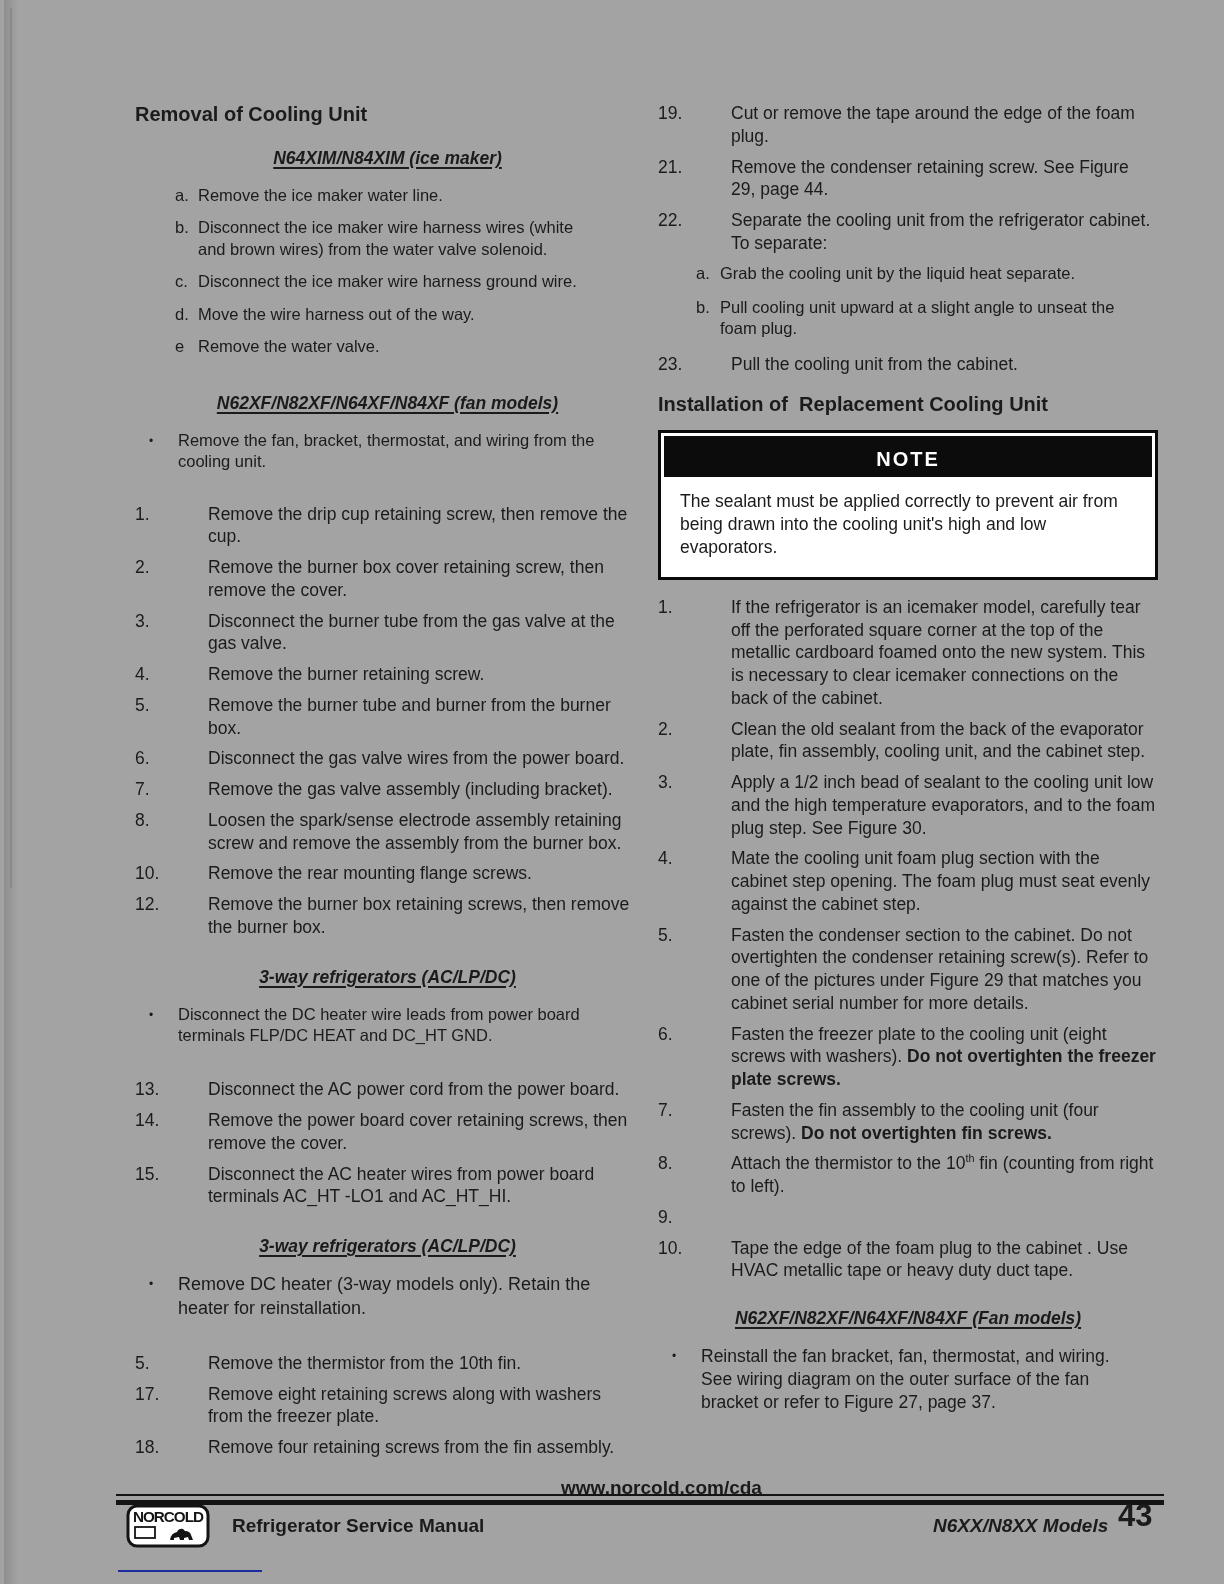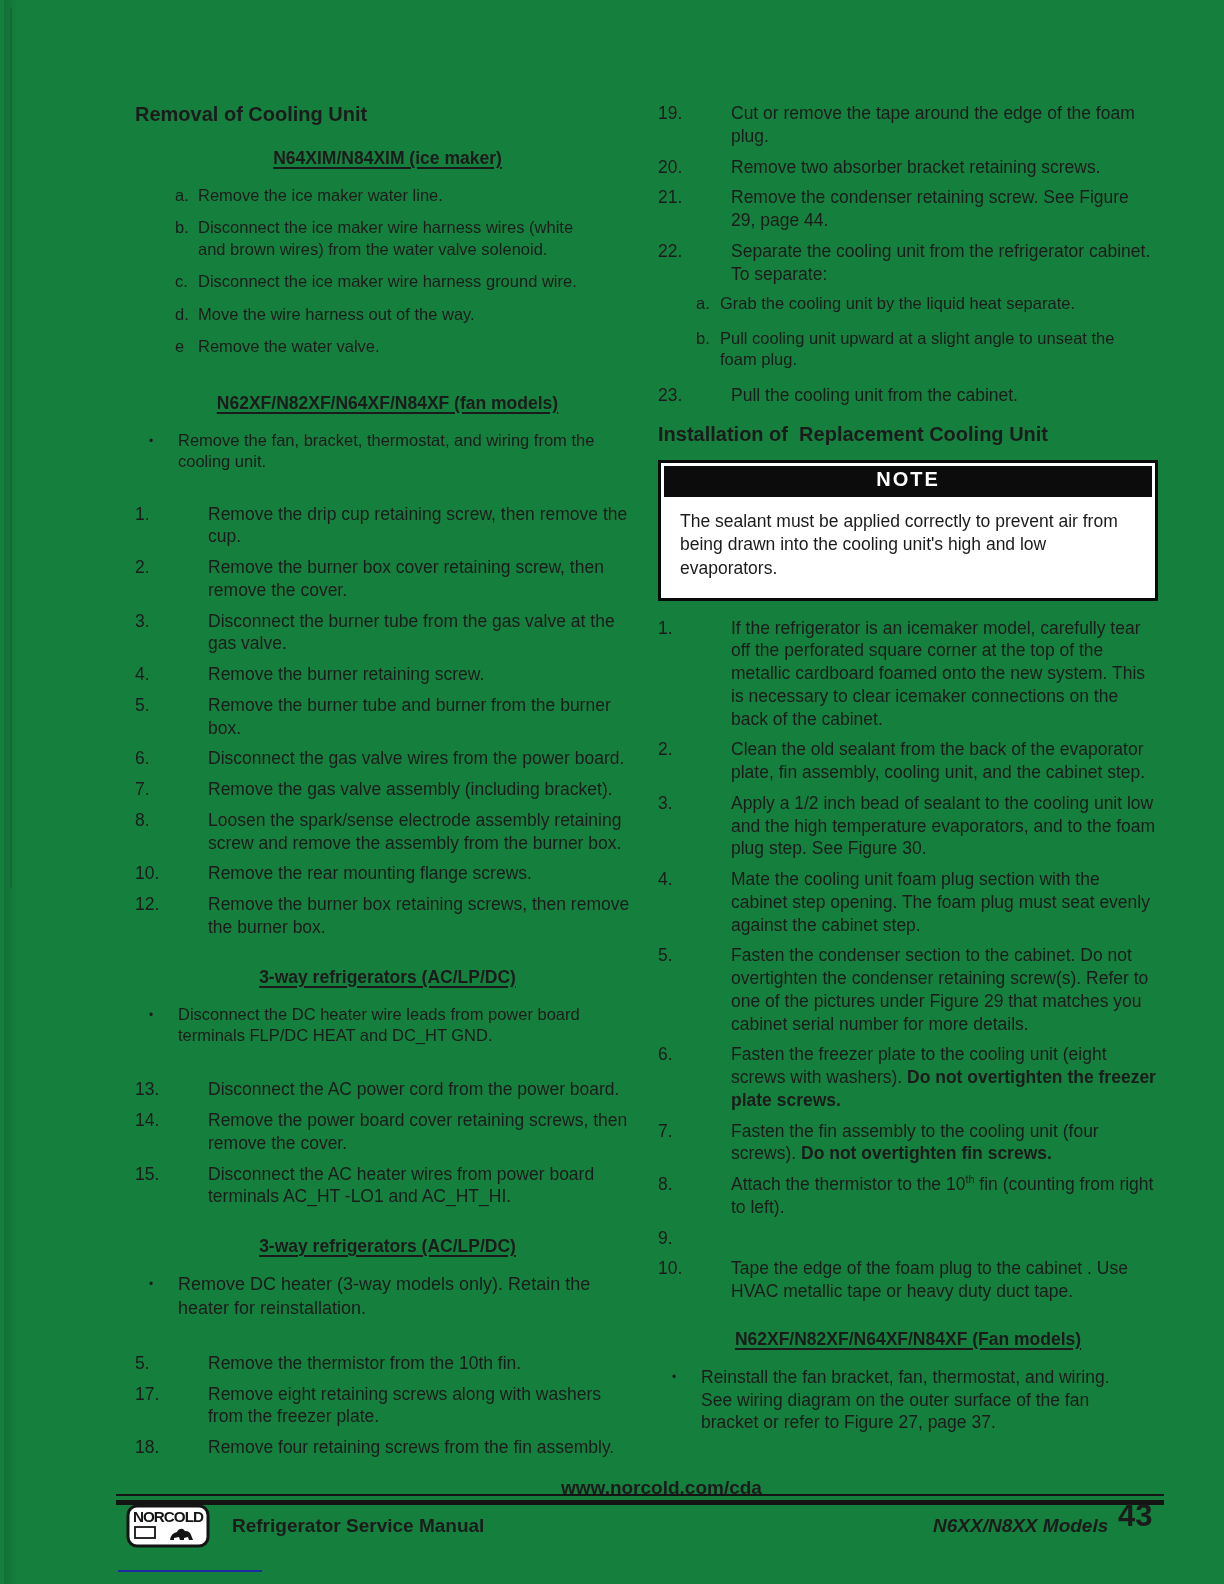--- a/index.html
+++ b/index.html
@@ -1,34 +1,34 @@
 <!DOCTYPE html>
 <html><head>
 <meta charset="utf-8">
 <style>
   html,body{margin:0;padding:0;background:#777;}
   .page{
     position:relative;width:1224px;height:1584px;margin:0 auto;
-    background:#15803d;color:#1b1b1b;
+    background:#a3a3a3;color:#1b1b1b;
     font-family:"Liberation Sans","DejaVu Sans",sans-serif;
     overflow:hidden;
   }
   .edge-shadow{
     position:absolute;left:4px;top:0;width:14px;height:100%;
     background:linear-gradient(to right, rgba(0,0,0,0.13), rgba(0,0,0,0));
   }
   .edge-line{position:absolute;left:10px;top:8px;width:2px;height:880px;background:rgba(0,0,0,0.10);}
 
   .col{position:absolute;top:102px;}
   .col.left{left:135px;width:505px;}
   .col.right{left:658px;width:500px;}
 
   .col-title{font-weight:bold;font-size:20px;line-height:1.2;white-space:pre-wrap;}
   .subheading{
-    text-align:center;font-weight:bold;font-size:17.5px;margin:0 0 16px 0;
+    text-align:center;font-weight:bold;font-size:17.5px;margin:0 0 16px 0;font-style:italic;
   }
   .subheading span{text-decoration:underline;text-decoration-thickness:2px;text-underline-offset:3px;}
 
   .list{line-height:1.3;}
   .li{display:flex;align-items:flex-start;}
   .m{flex:0 0 37px;}
   .tx{flex:1 1 auto;}
 
   .numbered{font-size:17.5px;}
   .numbered .li{margin-bottom:8px;gap:36px;}
@@ -49,21 +49,21 @@
   .right .bullet{font-size:17.5px;}
 
   .right .list .tx{max-width:434px;}
 
   .b{font-weight:bold;}
   .sup{vertical-align:super;font-size:62%;line-height:0;}
 
   .note{border:3px solid #0a0a0a;padding:3px;margin-top:14px;background:#fff;}
   .note-head{
     background:#0c0c0c;color:#fff;text-align:center;font-weight:bold;
-    font-size:20px;letter-spacing:2px;padding:2px 0 6px;
+    font-size:20px;letter-spacing:2px;padding:12px 0 6px;
   }
   .note-body{padding:13px 14px 15px 16px;font-size:17.5px;line-height:1.32;}
 
   .footer-rule{
     position:absolute;left:116px;top:1494px;width:1048px;height:4px;
     border-top:2px solid #141414;border-bottom:5px solid #141414;
   }
   .logo{position:absolute;left:126px;top:1503px;}
   .f-manual{position:absolute;left:232px;top:1515px;font-size:19px;font-weight:bold;}
   .f-url{position:absolute;left:561px;top:1477px;font-size:19px;font-weight:bold;}
@@ -202,24 +202,20 @@
         </div>
       </div>
     </div>
   <div class="col right">
       <div class="list numbered">
         <div class="li">
           <span class="m">19.</span>
           <span class="tx"><span>Cut or remove the tape around the edge of the foam plug.</span></span>
         </div>
         <div class="li">
-          <span class="m">20.</span>
-          <span class="tx"><span>Remove two absorber bracket retaining screws.</span></span>
-        </div>
-        <div class="li">
           <span class="m">21.</span>
           <span class="tx"><span>Remove the condenser retaining screw. See Figure 29, page 44.</span></span>
         </div>
         <div class="li">
           <span class="m">22.</span>
           <span class="tx"><span>Separate the cooling unit from the refrigerator cabinet. To separate:</span></span>
         </div>
       </div>
       <div class="list sub">
         <div class="li">

